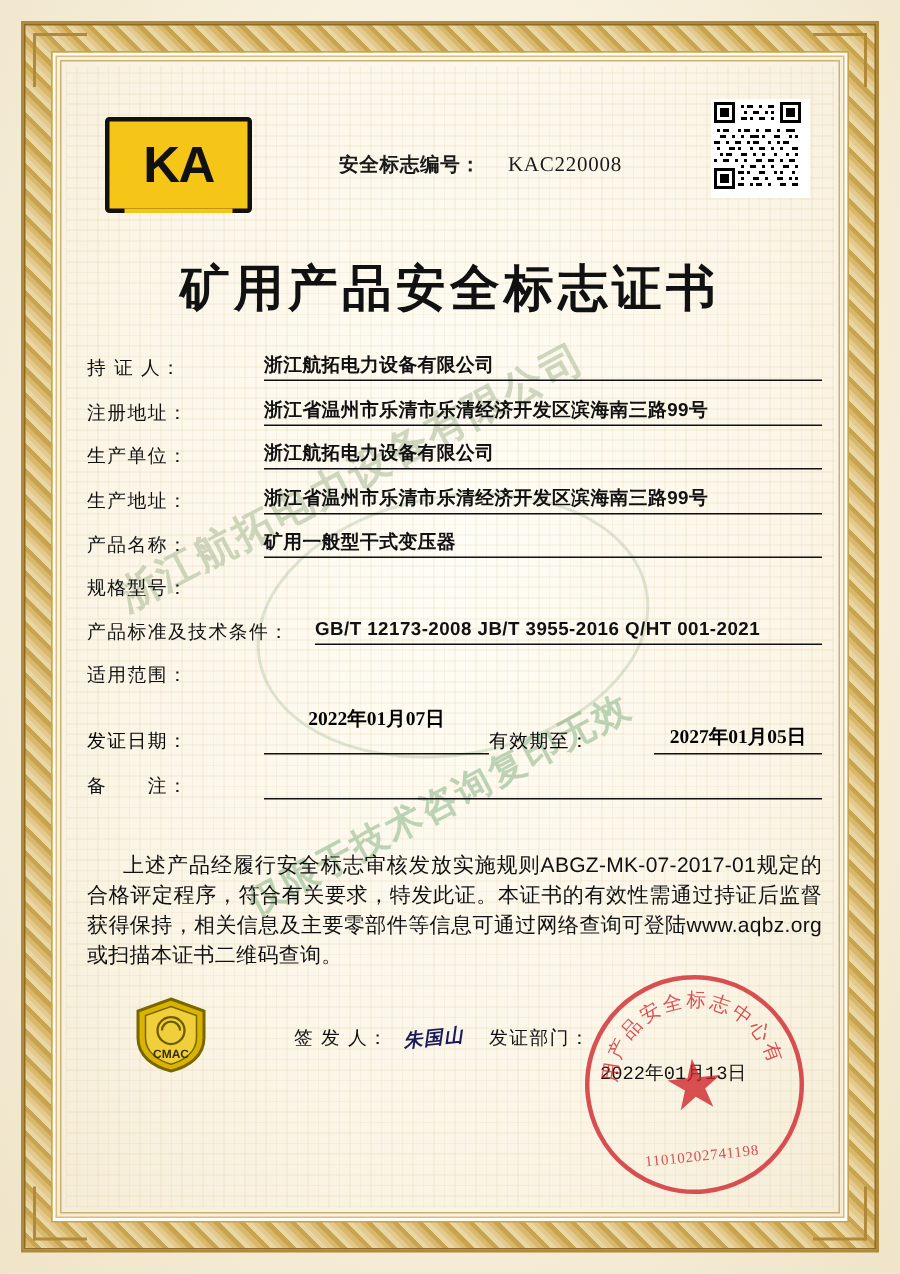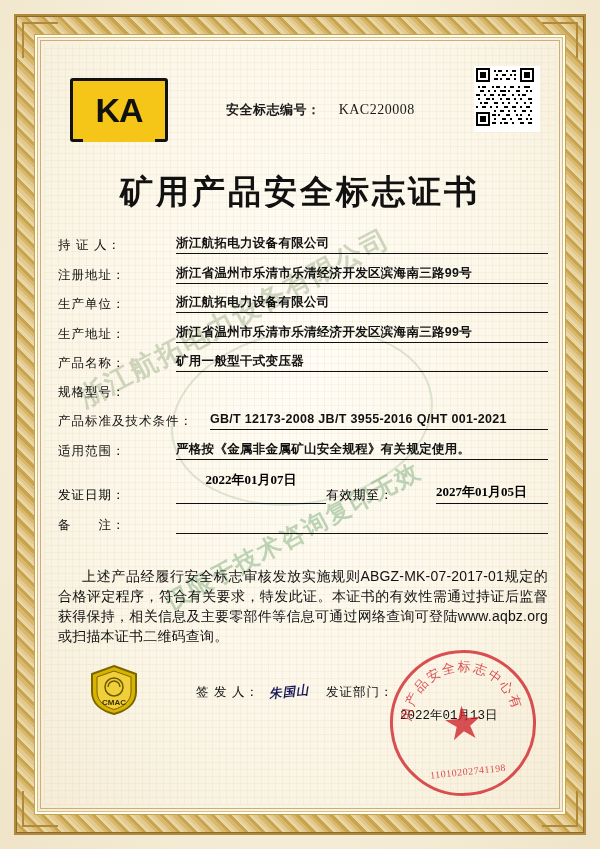--- a/index.html
+++ b/index.html
@@ -99,21 +99,21 @@
     letter-spacing:.3px;
   }
   .row2{display:flex;align-items:flex-end;margin-bottom:11.5px;font-size:12.5px;}
   .row2 .k{width:118px;flex:none;letter-spacing:1px;}
   .row2 .v1{
     width:150px;border-bottom:1px solid #111;text-align:center;font-weight:bold;
     padding-bottom:14px;font-family:"Liberation Serif",serif;font-size:13px;
   }
   .row2 .k2{width:110px;flex:none;text-align:left;letter-spacing:1px;}
   .row2 .v2{
-    flex:1;border-bottom:1px solid #111;font-weight:bold;
+    flex:1;border-bottom:1px solid #111;text-align:center;font-weight:bold;
     padding-bottom:2px;font-family:"Liberation Serif",serif;font-size:13px;
   }
   .row.remark .v{border-bottom:1px solid #111;min-height:15px;}
 
   
   .para{
     position:absolute;left:58px;right:52px;top:566px;
     font-size:14px;line-height:20px;color:#111;text-align:justify;
     text-indent:24px;letter-spacing:.2px;
   }
@@ -344,21 +344,20 @@
       <div class="k">规格型号：</div>
     </div>
 
     <div class="row">
       <div class="k wide">产品标准及技术条件：</div>
       <div class="v">GB/T 12173-2008 JB/T 3955-2016 Q/HT 001-2021</div>
     </div>
 
     <div class="row">
       <div class="k">适用范围：</div>
-      <div class="v">严格按《金属非金属矿山安全规程》有关规定使用。</div>
     </div>
 
     <div class="row2">
       <div class="k">发证日期：</div>
       <div class="v1">2022年01月07日</div>
       <div class="k2">有效期至：</div>
       <div class="v2">2027年01月05日</div>
     </div>
 
     <div class="row remark">

